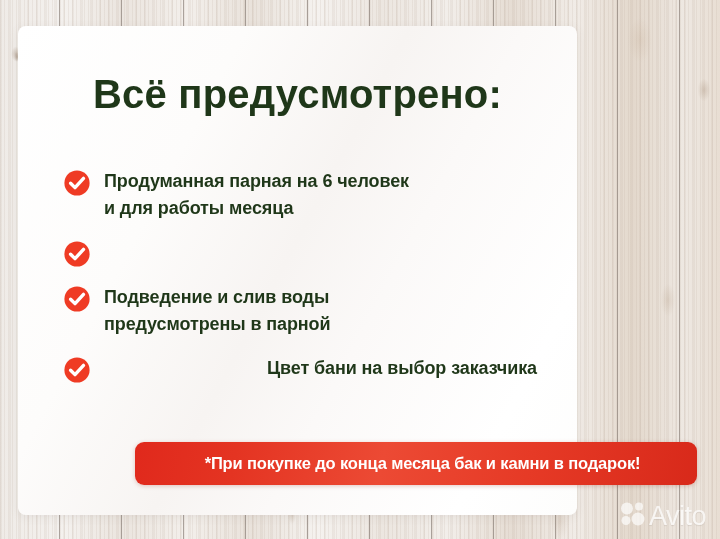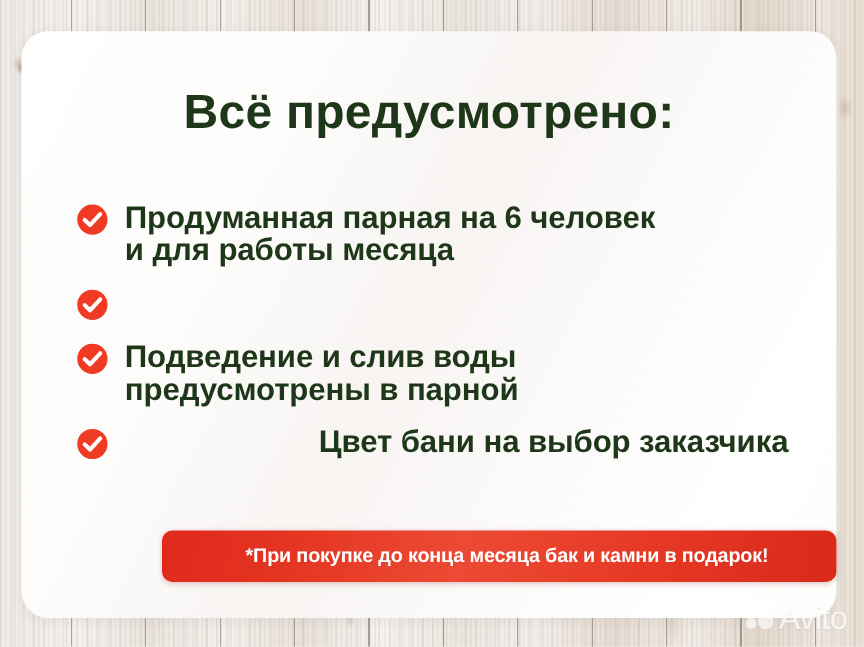--- a/index.html
+++ b/index.html
@@ -71,23 +71,23 @@
       radial-gradient(ellipse 12px 26px at 560px 520px, rgba(172,146,120,0.20), rgba(172,146,120,0) 75%),
       radial-gradient(ellipse 6px 14px at 292px 514px, rgba(160,134,110,0.28), rgba(160,134,110,0) 72%),
       radial-gradient(ellipse 16px 30px at 640px 40px, rgba(186,158,130,0.18), rgba(186,158,130,0) 75%);
   }
 
   
   #card {
     position: absolute;
     left: 18px;
     top: 26px;
-    width: 679px;
+    width: 559px;
     height: 489px;
-    border-radius: 22px;
+    border-radius: 8px;
     background:
       linear-gradient(118deg,
         #ffffff 0%,
         #fdfcfb 28%,
         #f7f4f2 48%,
         #fbf9f8 62%,
         #ffffff 85%,
         #fdfdfc 100%);
     box-shadow: 0 2px 10px rgba(120,110,100,0.10);
   }
@@ -124,21 +124,21 @@
   .check-icon {
     flex: 0 0 auto;
     width: 26px;
     height: 26px;
     margin-top: 2px;
     margin-right: 14px;
   }
   .check-icon svg { display: block; width: 26px; height: 26px; }
 
   .feature-text {
-    font-size: 26px;
+    font-size: 18px;
     line-height: 27px;
     font-weight: bold;
     color: #1f3719;
     letter-spacing: -0.1px;
   }
   .feature-text .line2 { display: block; }
 
   
   #promo-banner {
     position: absolute;

